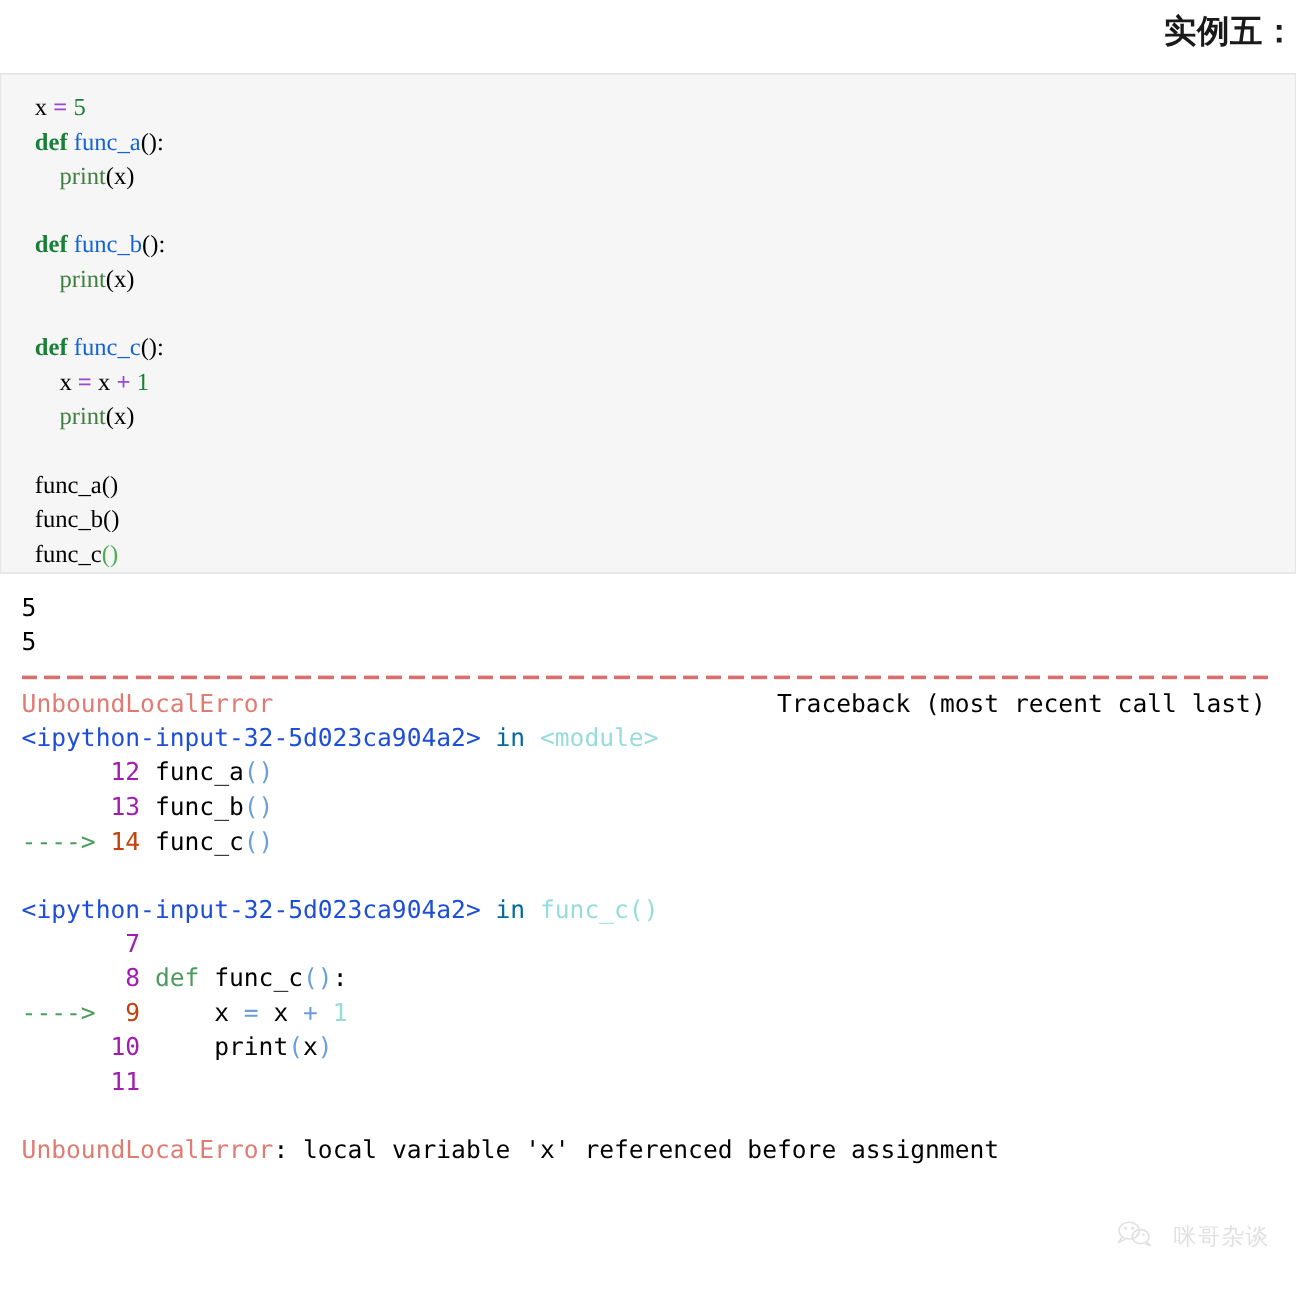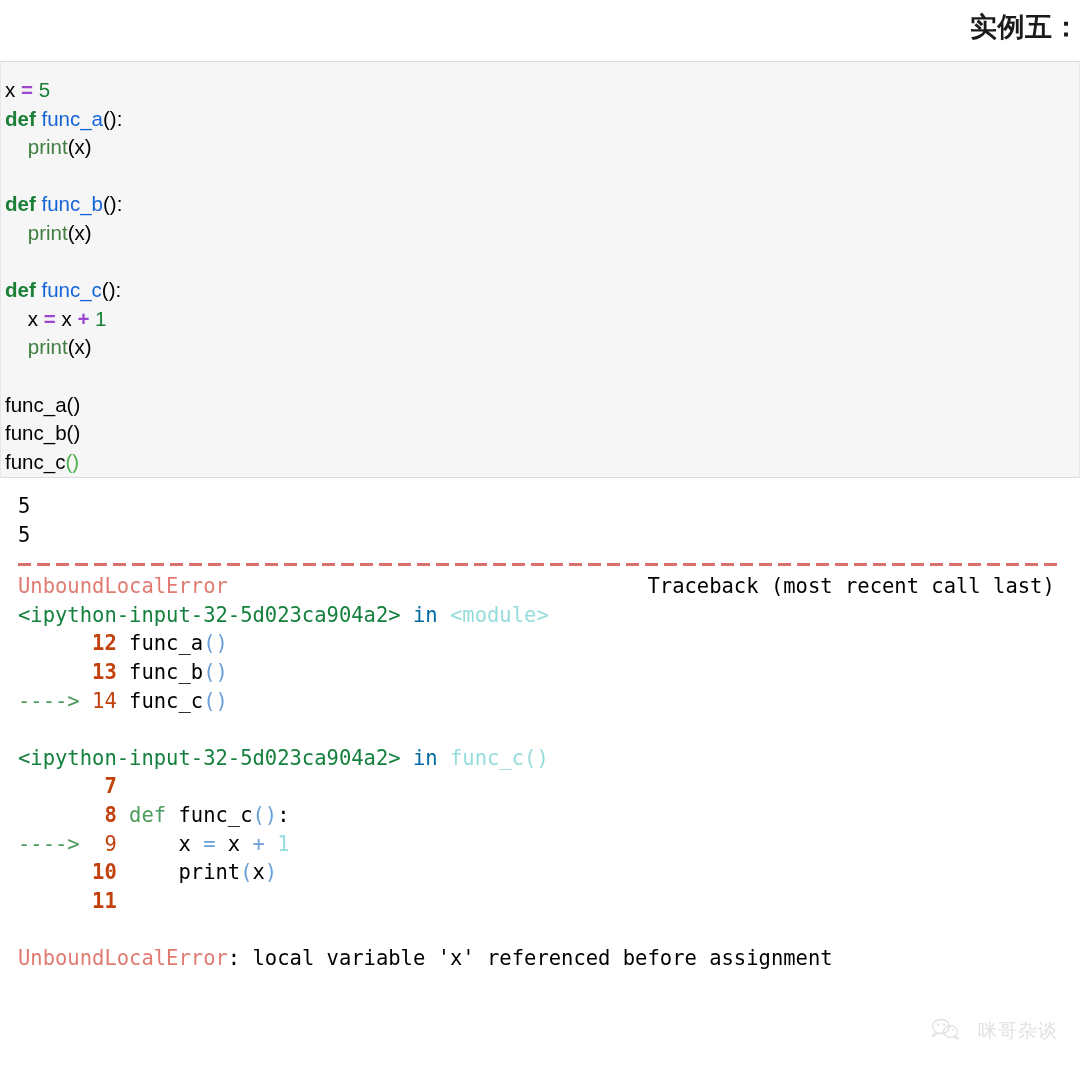--- a/index.html
+++ b/index.html
@@ -40,25 +40,25 @@
     padding: 14px 0 14px 0;
     box-sizing: border-box;
     height: 417px;
   }
   .code-block pre,
   .term pre {
     margin: 0;
     padding: 0;
   }
   .code-line {
-    font-family: Liberation Sans, sans-serif;
+    font-family: Liberation Serif, serif;
     font-size: 20.5px;
     line-height: 28.6px;
     white-space: pre;
-    padding-left: 4px;
+    padding-left: 28px;
     color: #000000;
   }
 
   
   .t-kw      { color: #1a7f37; font-weight: bold; }                      
   .t-fn      { color: #1464d8; }                      
   .t-builtin { color: #3f7f3f; }                      
   .t-op      { color: #9a48d0; font-weight: bold; }   
   .t-num     { color: #1a7f37; }                      
   .t-paren-g { color: #4caf50; }                      
@@ -86,24 +86,24 @@
     height: 3px;
     width: 1044px;
     background-image: repeating-linear-gradient(
         to right,
         #d9706e 0px, #d9706e 13px,
         rgba(0,0,0,0) 13px, rgba(0,0,0,0) 19px);
   }
 
   
   .e-err     { color: #e07b72; margin-top: 14px; }                      
-  .e-file    { color: #15803d; text-align: center; }                      
+  .e-file    { color: #1d4ed8; text-align: center; }                      
   .e-in      { color: #0369a1; }                      
   .e-scope   { color: #96dcdc; margin-top: 30px; }                      
-  .e-lno     { color: #c2410c; font-weight: bold; }   
+  .e-lno     { color: #a21caf; font-weight: normal; }   
   .e-lno-cur { color: #c2410c; }                      
   .e-arrow   { color: #4a9c5c; }                      
   .e-paren   { color: #6a9fd8; }                      
   .e-op      { color: #6a9fd8; }                      
   .e-num     { color: #96dcdc; }                      
   .e-def     { color: #4a9c5c; }                      
 
   
   .watermark {
     position: absolute;

